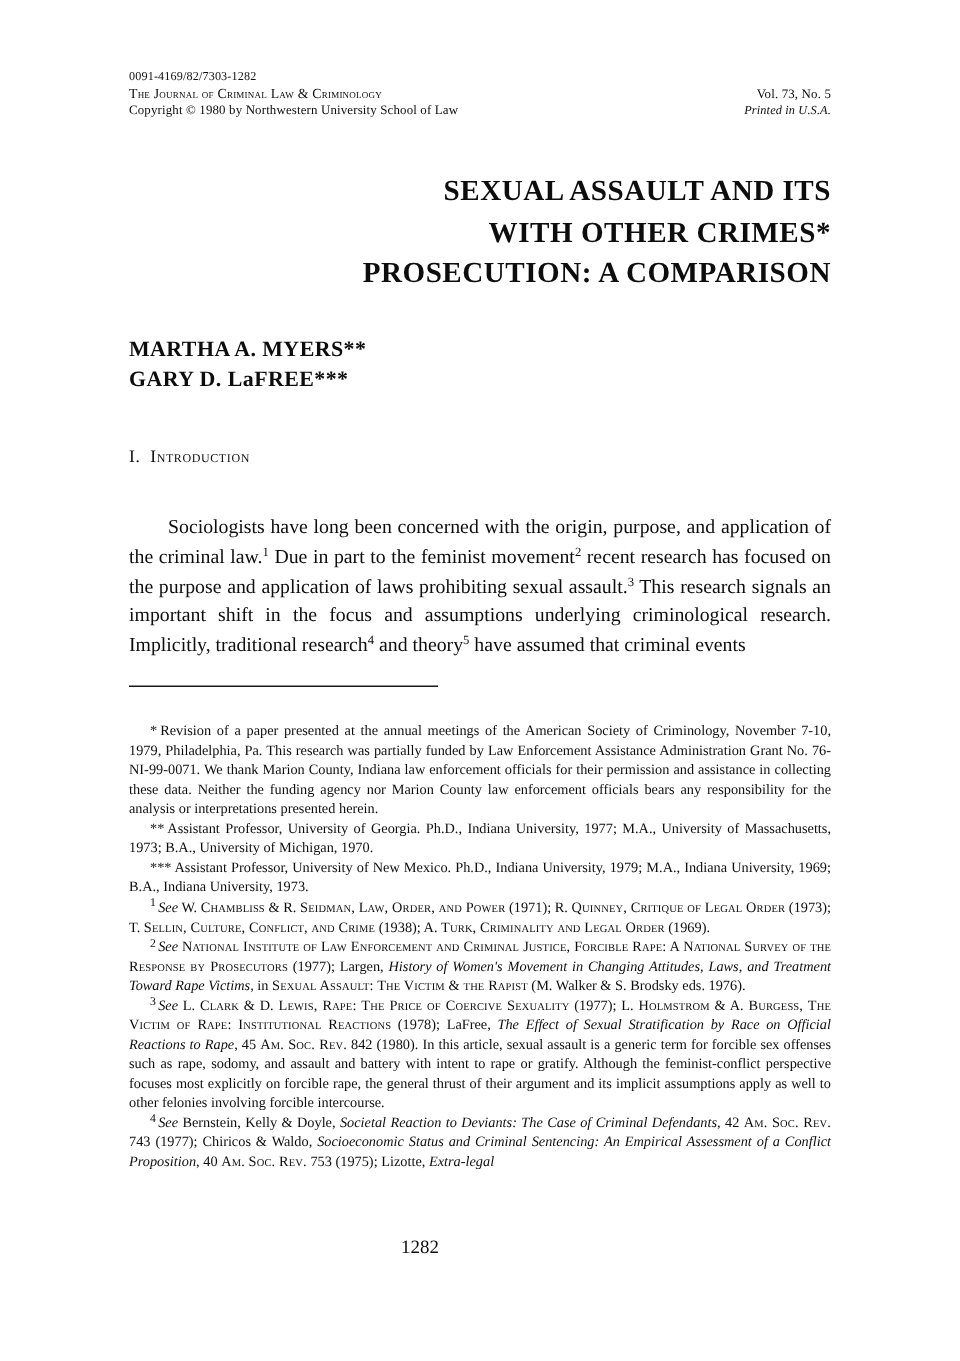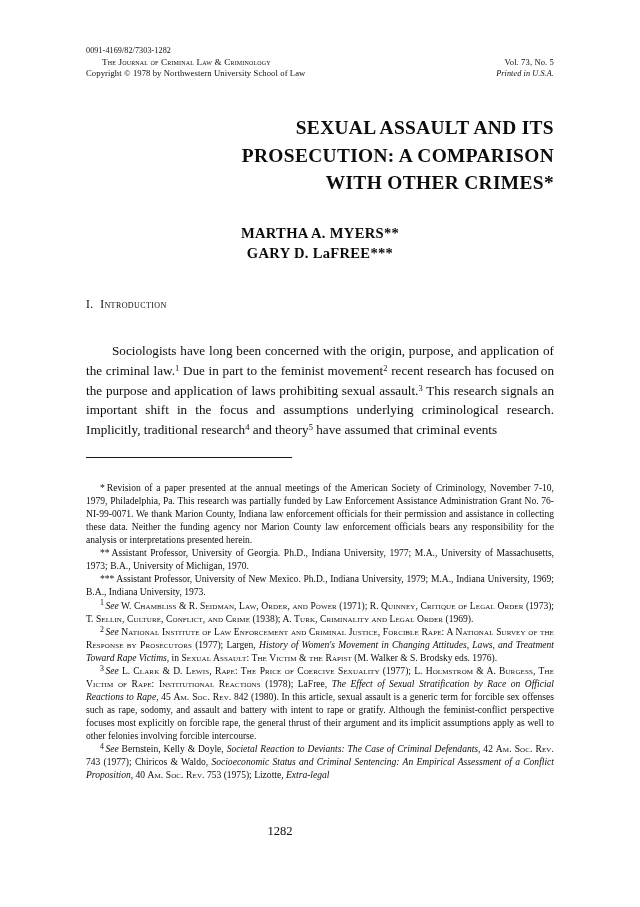--- a/index.html
+++ b/index.html
@@ -31,21 +31,20 @@
   .masthead-row {
     display: flex;
     justify-content: space-between;
     align-items: baseline;
   }
   .issn { font-size: 8.1px; }
   .journal-name {
     font-variant: small-caps;
     font-size: 9.2px;
     letter-spacing: 0.15px;
-    margin-left: 16px;
   }
   .vol { font-size: 8.6px; white-space: nowrap; }
   .copyright { font-size: 8.6px; }
   .printed {
     font-style: italic;
     font-size: 8.2px;
     white-space: nowrap;
   }
 
   
@@ -54,21 +53,21 @@
     text-align: right;
     font-weight: bold;
     font-size: 19.4px;
     line-height: 1.42;
     letter-spacing: 0.35px;
   }
   .title-block div { white-space: nowrap; }
 
   .authors {
     margin-top: 26px;
-    text-align: center;
+    text-align: left;
     font-weight: bold;
     font-size: 14.6px;
     line-height: 1.42;
     letter-spacing: 0.3px;
   }
 
   
   .section-head {
     margin-top: 34px;
     text-align: left;
@@ -144,29 +143,29 @@
 
 <div class="page">
 
   <div class="masthead">
     <div class="issn">0091-4169/82/7303-1282</div>
     <div class="masthead-row">
       <span class="journal-name">The Journal of Criminal Law &amp; Criminology</span>
       <span class="vol">Vol. 73, No. 5</span>
     </div>
     <div class="masthead-row">
-      <span class="copyright">Copyright © 1978 by Northwestern University School of Law</span>
+      <span class="copyright">Copyright © 1980 by Northwestern University School of Law</span>
       <span class="printed">Printed in U.S.A.</span>
     </div>
   </div>
 
   <div class="title-block">
     <div>SEXUAL ASSAULT AND ITS</div>
+    <div>WITH OTHER CRIMES*</div>
     <div>PROSECUTION:  A COMPARISON</div>
-    <div>WITH OTHER CRIMES*</div>
   </div>
 
   <div class="authors">
     <div>MARTHA A. MYERS**</div>
     <div>GARY D. LaFREE***</div>
   </div>
 
   <div class="section-head">
     <span class="numeral">I.</span>&nbsp;&nbsp;<span>Introduction</span>
   </div>

